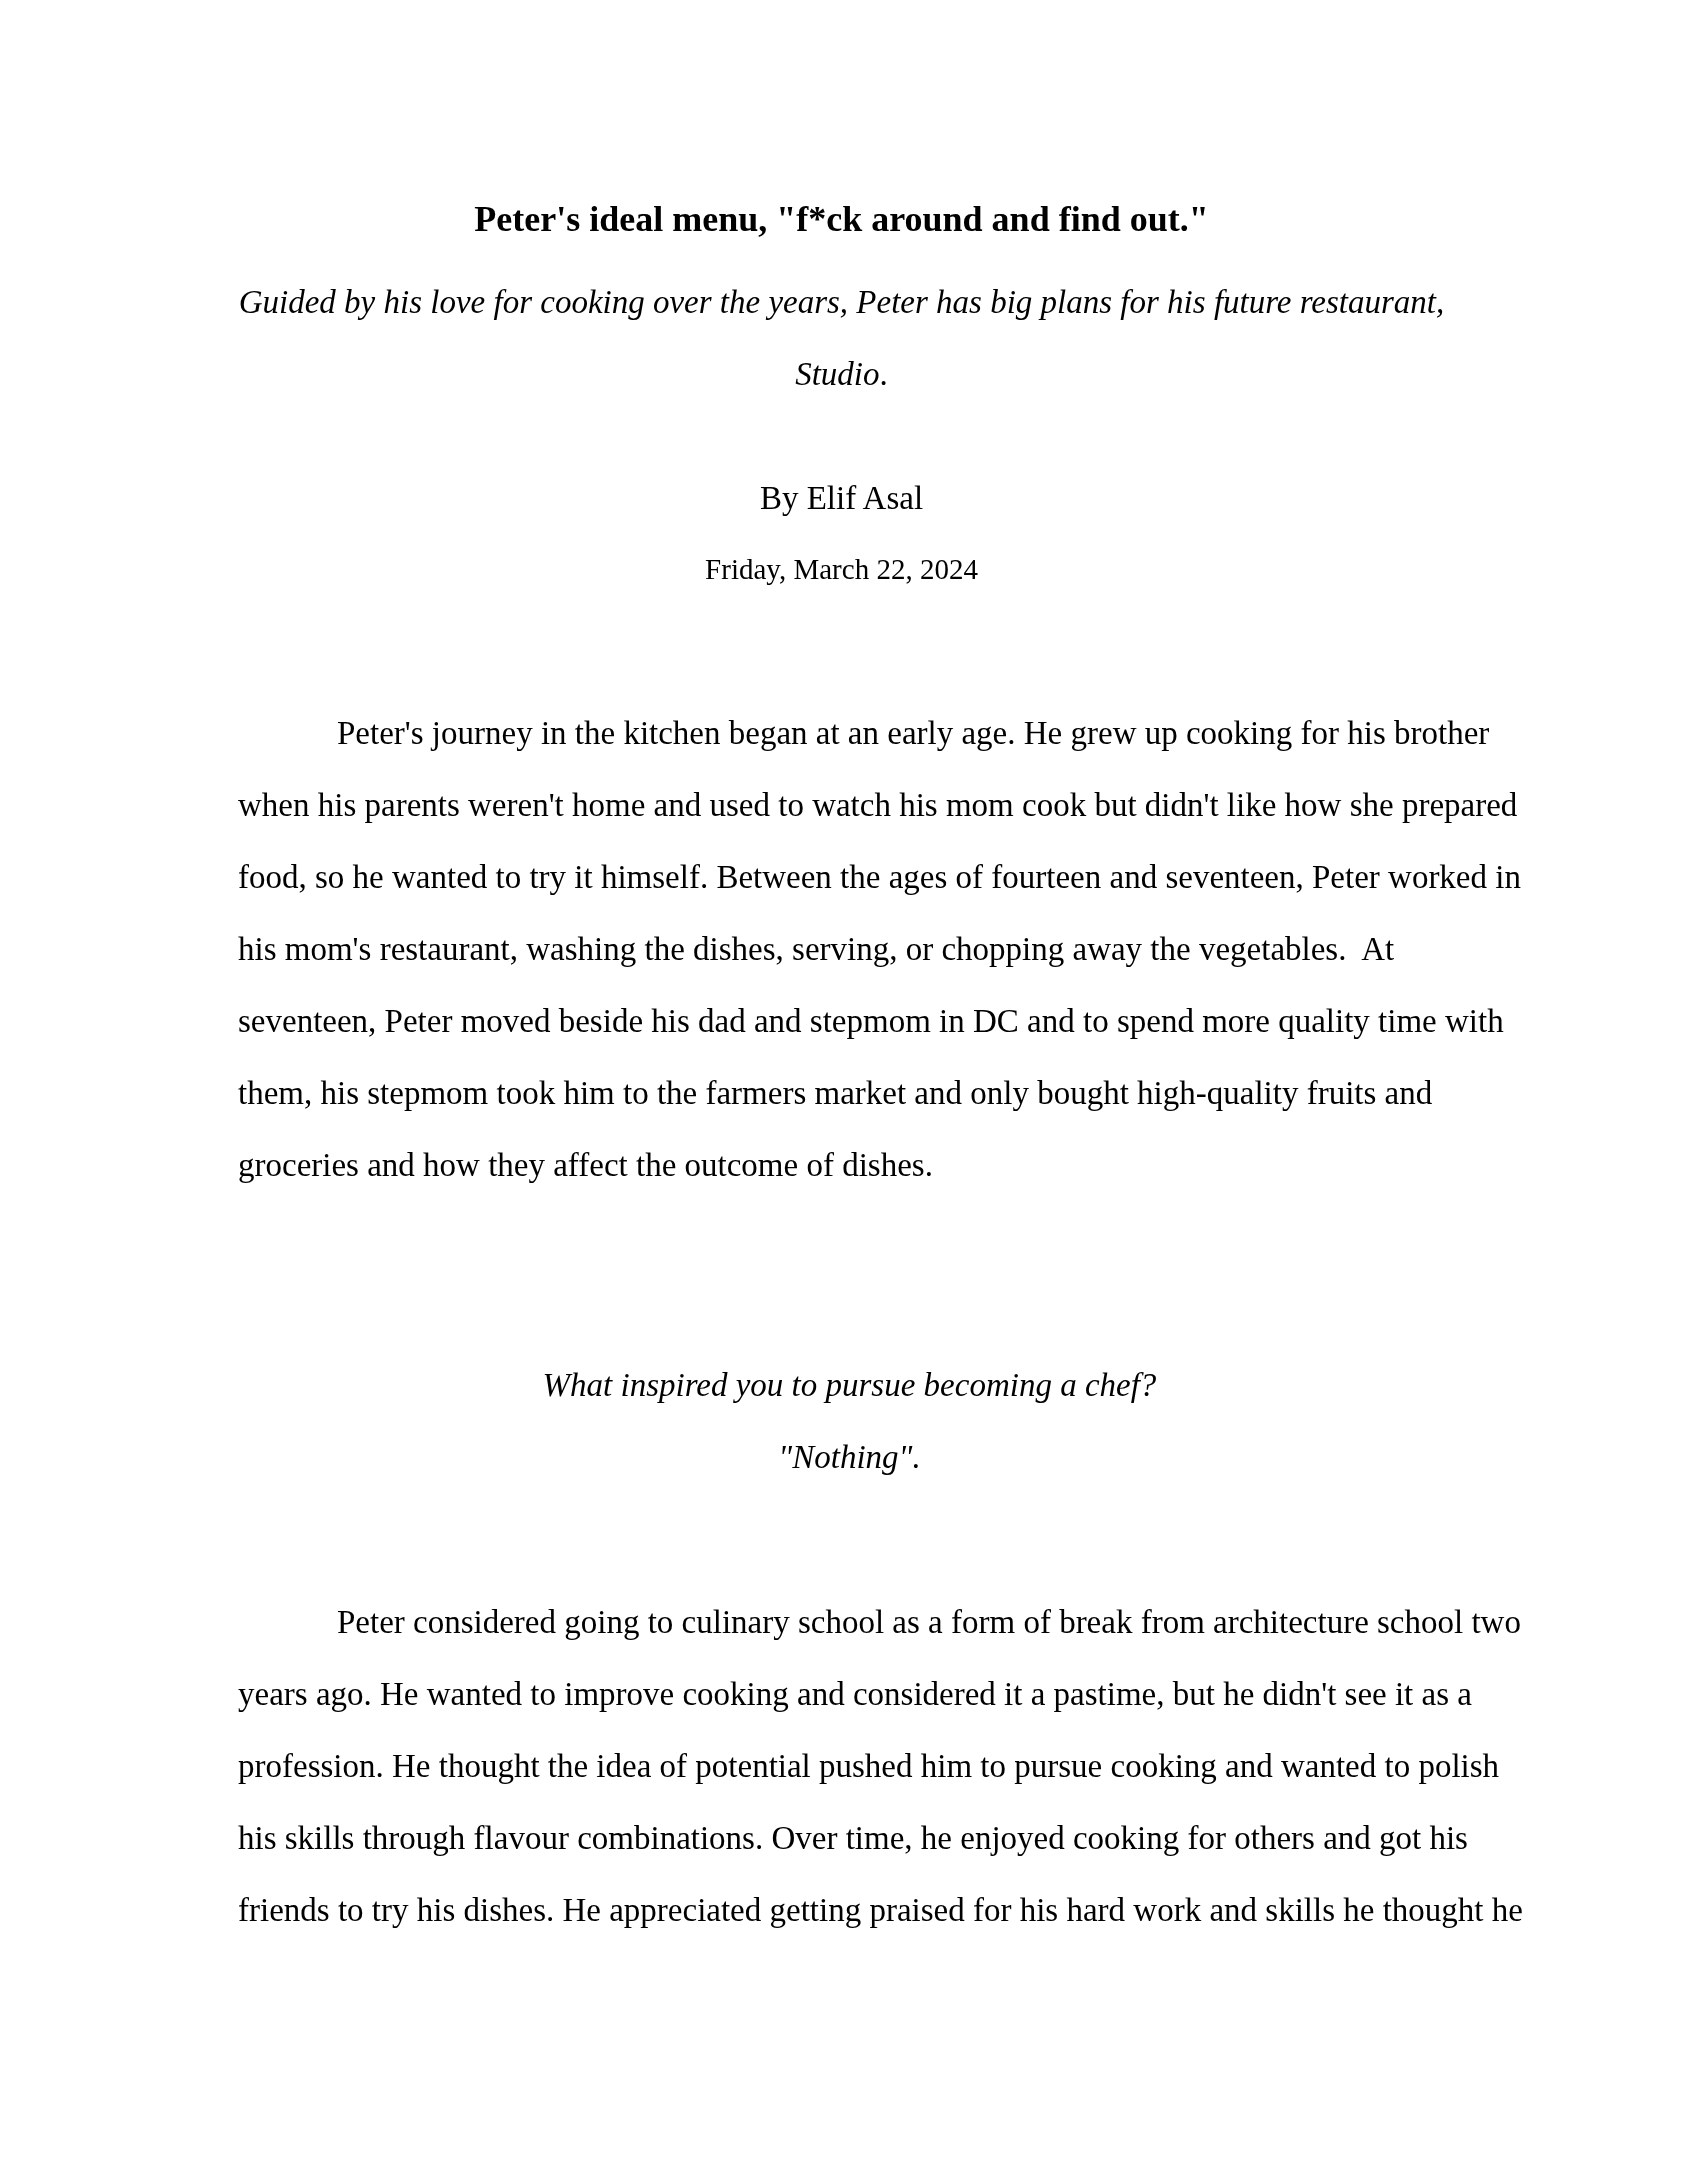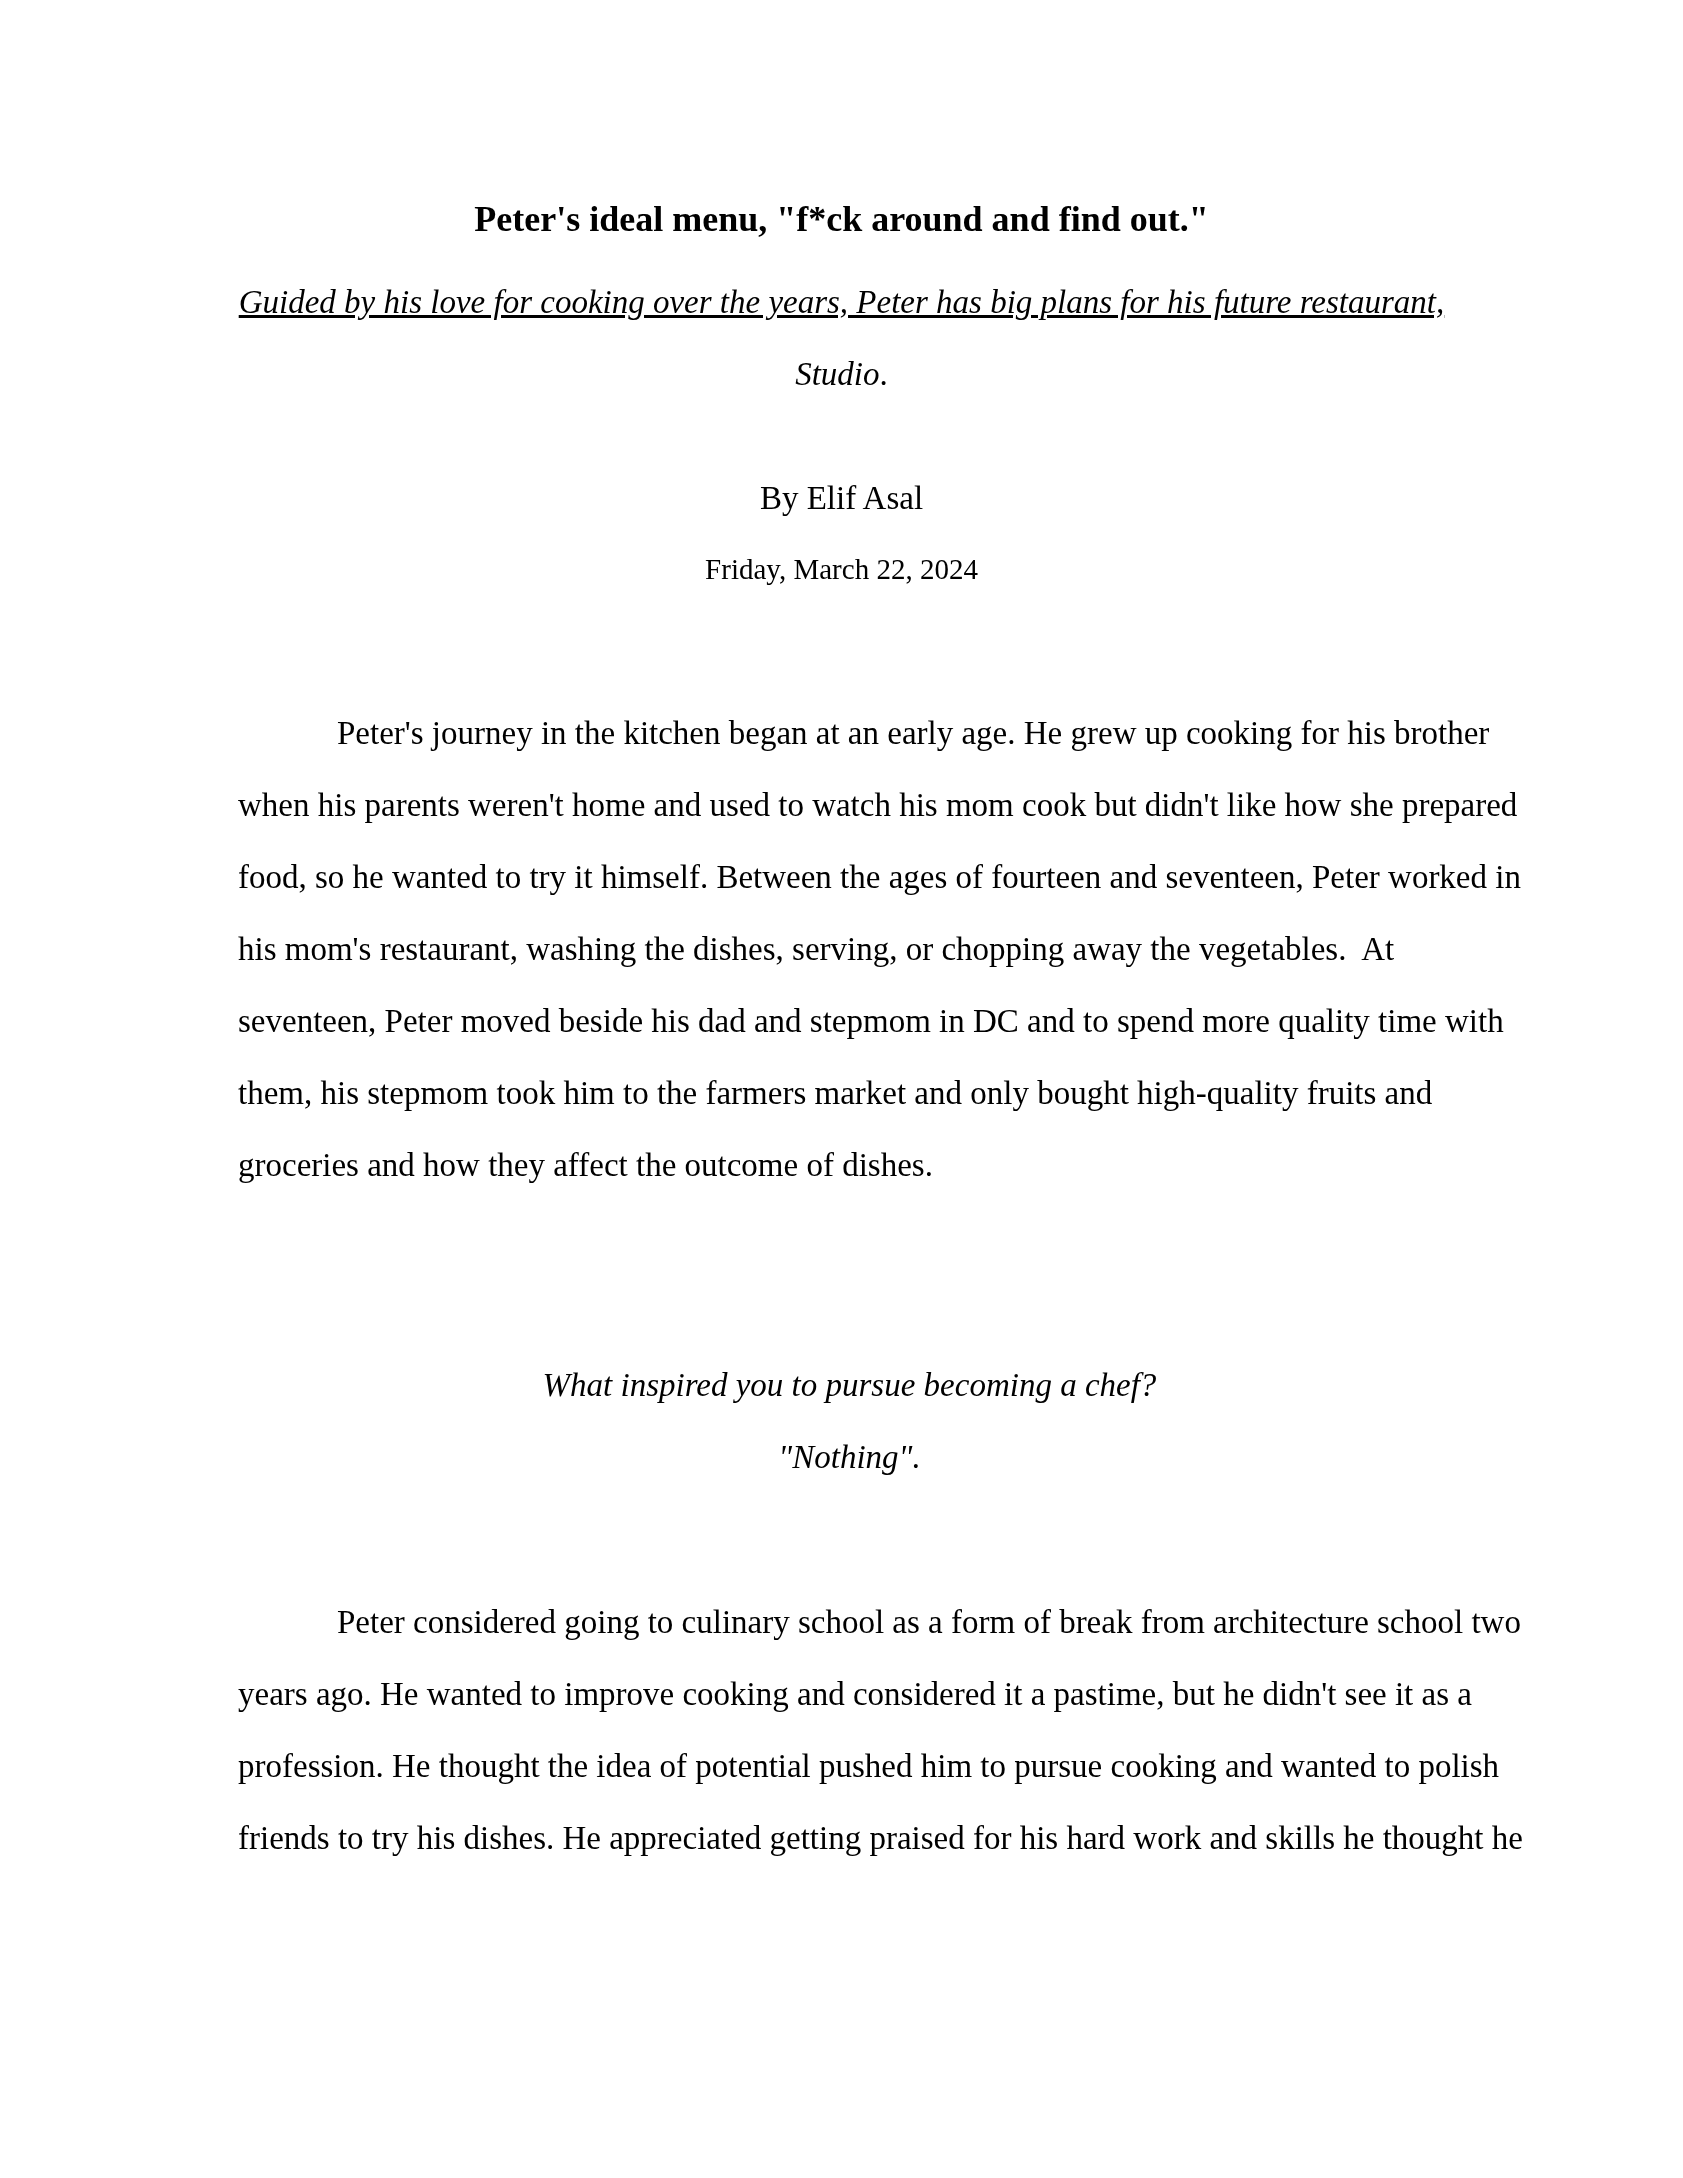--- a/index.html
+++ b/index.html
@@ -23,21 +23,20 @@
     top: 199px;
     font-size: 36px;
     font-weight: bold;
     line-height: 40px;
   }
   .subtitle {
     top: 284px;
     font-size: 33px;
     font-style: italic;
     line-height: 37px;
-    text-decoration: underline;
   }
   .studio-line {
     top: 356px;
     font-size: 33px;
     line-height: 37px;
   }
   .studio-line .restaurant {
     font-weight: normal;
     font-style: italic;
   }
@@ -102,17 +101,18 @@
 
   <div class="pull-quote">
     <div>What inspired you to pursue becoming a chef?</div>
     <div>"Nothing".</div>
   </div>
 
   <div id="paragraph-2" class="body-block">
     <div class="line first">Peter considered going to culinary school as a form of break from architecture school two</div>
     <div class="line">years ago. He wanted to improve cooking and considered it a pastime, but he didn't see it as a</div>
     <div class="line">profession. He thought the idea of potential pushed him to pursue cooking and wanted to polish</div>
+    <div class="line">his skills through flavour combinations. Over time, he enjoyed cooking for others and got his</div>
     <div class="line">friends to try his dishes. He appreciated getting praised for his hard work and skills he thought he</div>
   </div>
 
 </div>
 
 
 </body></html>

